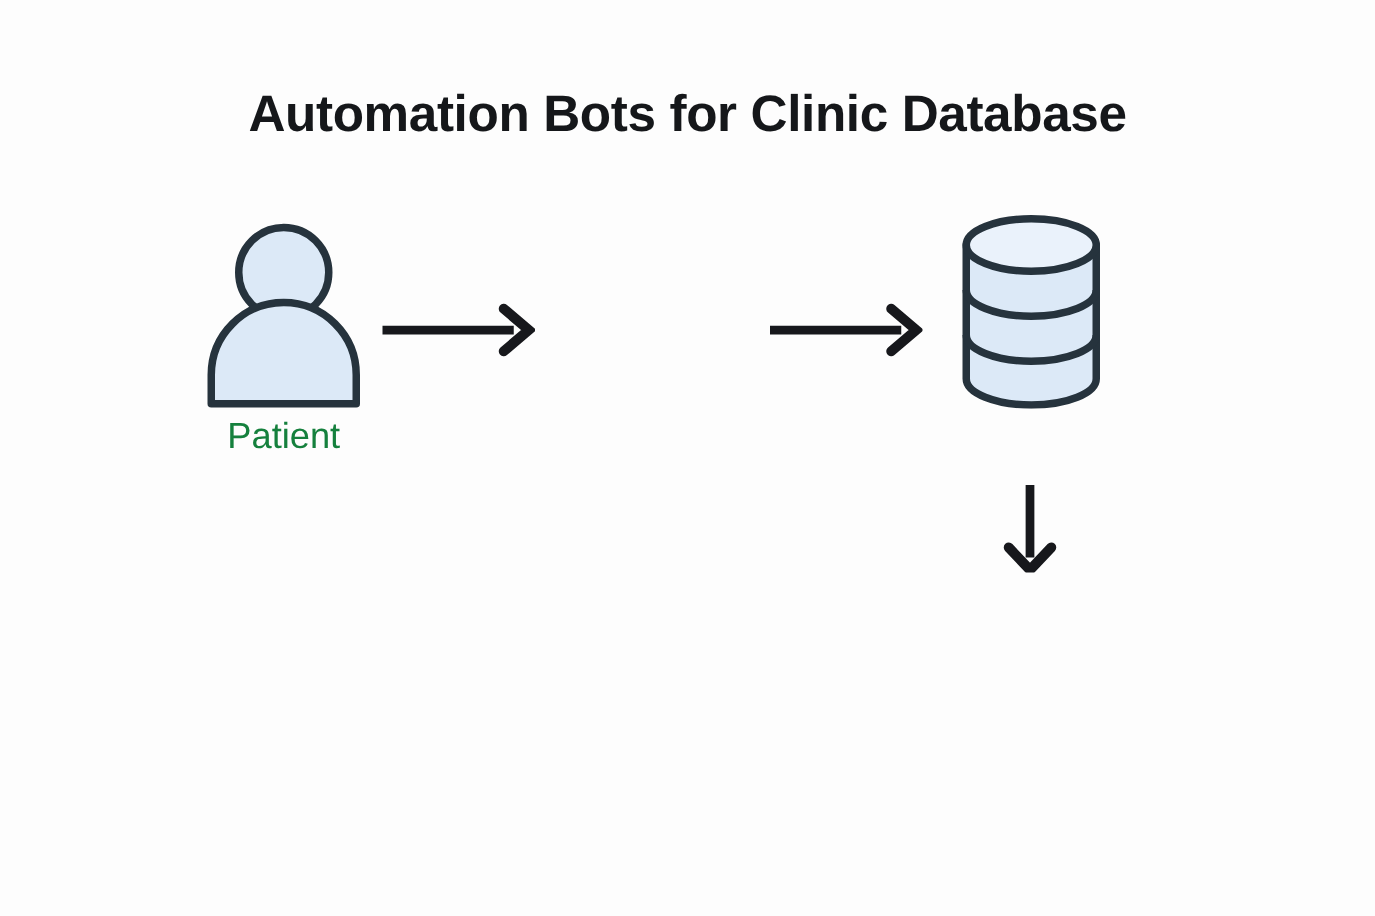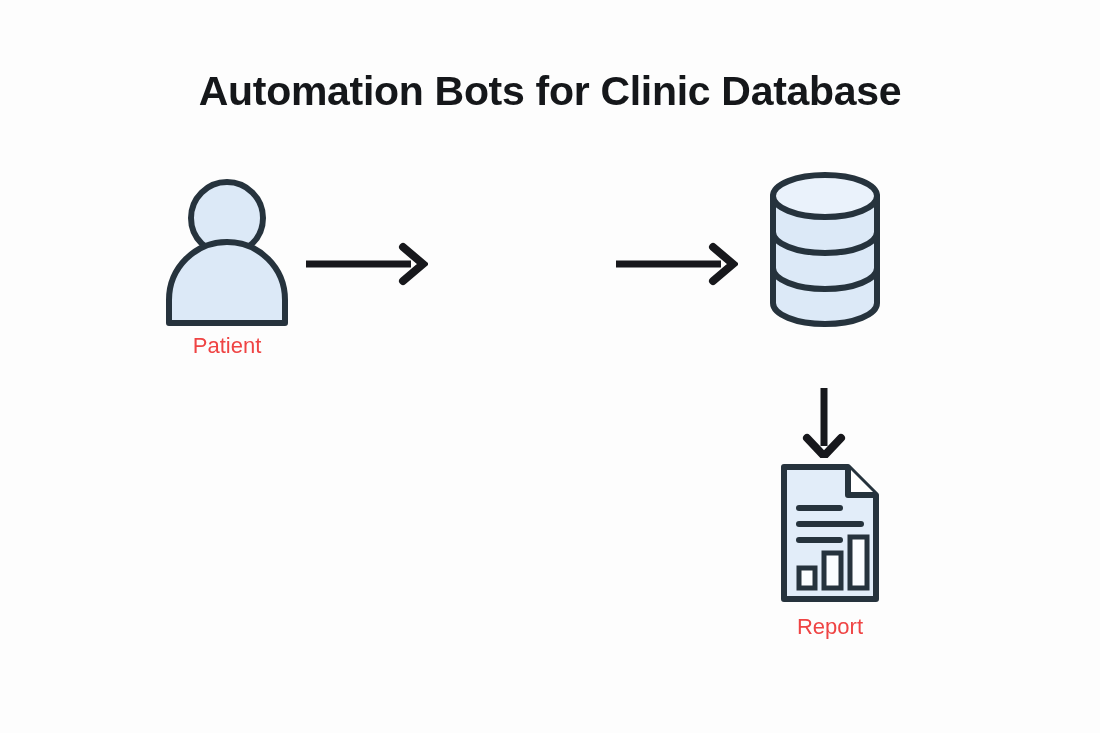--- a/index.html
+++ b/index.html
@@ -43,23 +43,23 @@
     display: flex;
     flex-direction: column;
     align-items: center;
   }
   .node-icon {
     display: block;
     line-height: 0;
   }
   .node-label {
     margin-top: 6px;
-    font-size: 22px;
+    font-size: 29px;
     font-weight: 400;
-    color: #ef4444;
+    color: #15803d;
     text-align: left;
     white-space: nowrap;
     font-family: "Liberation Sans", "DejaVu Sans", sans-serif;
   }
 
   #node-patient  { left: 152px; top: 172px; width: 150px; }
   #node-bot      { left: 442px; top: 172px; width: 150px; }
   #node-database { left: 750px; top: 172px; width: 150px; }
   #node-report   { left: 755px; top: 458px; width: 150px; }
 
@@ -120,32 +120,14 @@
     </div>
   </div>
 
   <div class="arrow" id="arrow-database-report">
     <svg width="56" height="72" viewBox="0 0 56 72" xmlns="http://www.w3.org/2000/svg">
       <line x1="28" y1="2" x2="28" y2="60" stroke="#17181c" stroke-width="7" stroke-linecap="butt"></line>
       <polyline points="11,52 28,70 45,52" fill="none" stroke="#17181c" stroke-width="8" stroke-linecap="round" stroke-linejoin="miter"></polyline>
     </svg>
   </div>
 
-  <div class="node" id="node-report">
-    <div class="node-icon">
-      <svg width="150" height="150" viewBox="0 0 150 150" xmlns="http://www.w3.org/2000/svg">
-
-        <path d="M 29 9 L 93 9 L 121 37 L 121 141 L 29 141 Z" fill="#e2edf9" stroke="#26333d" stroke-width="6" stroke-linejoin="round"></path>
-        <path d="M 93 9 L 93 37 L 121 37" fill="#ffffff" stroke="#26333d" stroke-width="6" stroke-linejoin="round"></path>
-
-        <line x1="44" y1="50" x2="85" y2="50" stroke="#26333d" stroke-width="6" stroke-linecap="round"></line>
-        <line x1="44" y1="66" x2="106" y2="66" stroke="#26333d" stroke-width="6" stroke-linecap="round"></line>
-        <line x1="44" y1="82" x2="85" y2="82" stroke="#26333d" stroke-width="6" stroke-linecap="round"></line>
-
-        <rect x="44" y="110" width="16" height="20" fill="#fbfdff" stroke="#26333d" stroke-width="5"></rect>
-        <rect x="69" y="95" width="17" height="35" fill="#fbfdff" stroke="#26333d" stroke-width="5"></rect>
-        <rect x="95" y="79" width="17" height="51" fill="#fbfdff" stroke="#26333d" stroke-width="5"></rect>
-      </svg>
-    </div>
-    <div class="node-label">Report</div>
-  </div>
 
 </div>
 
 </body></html>

